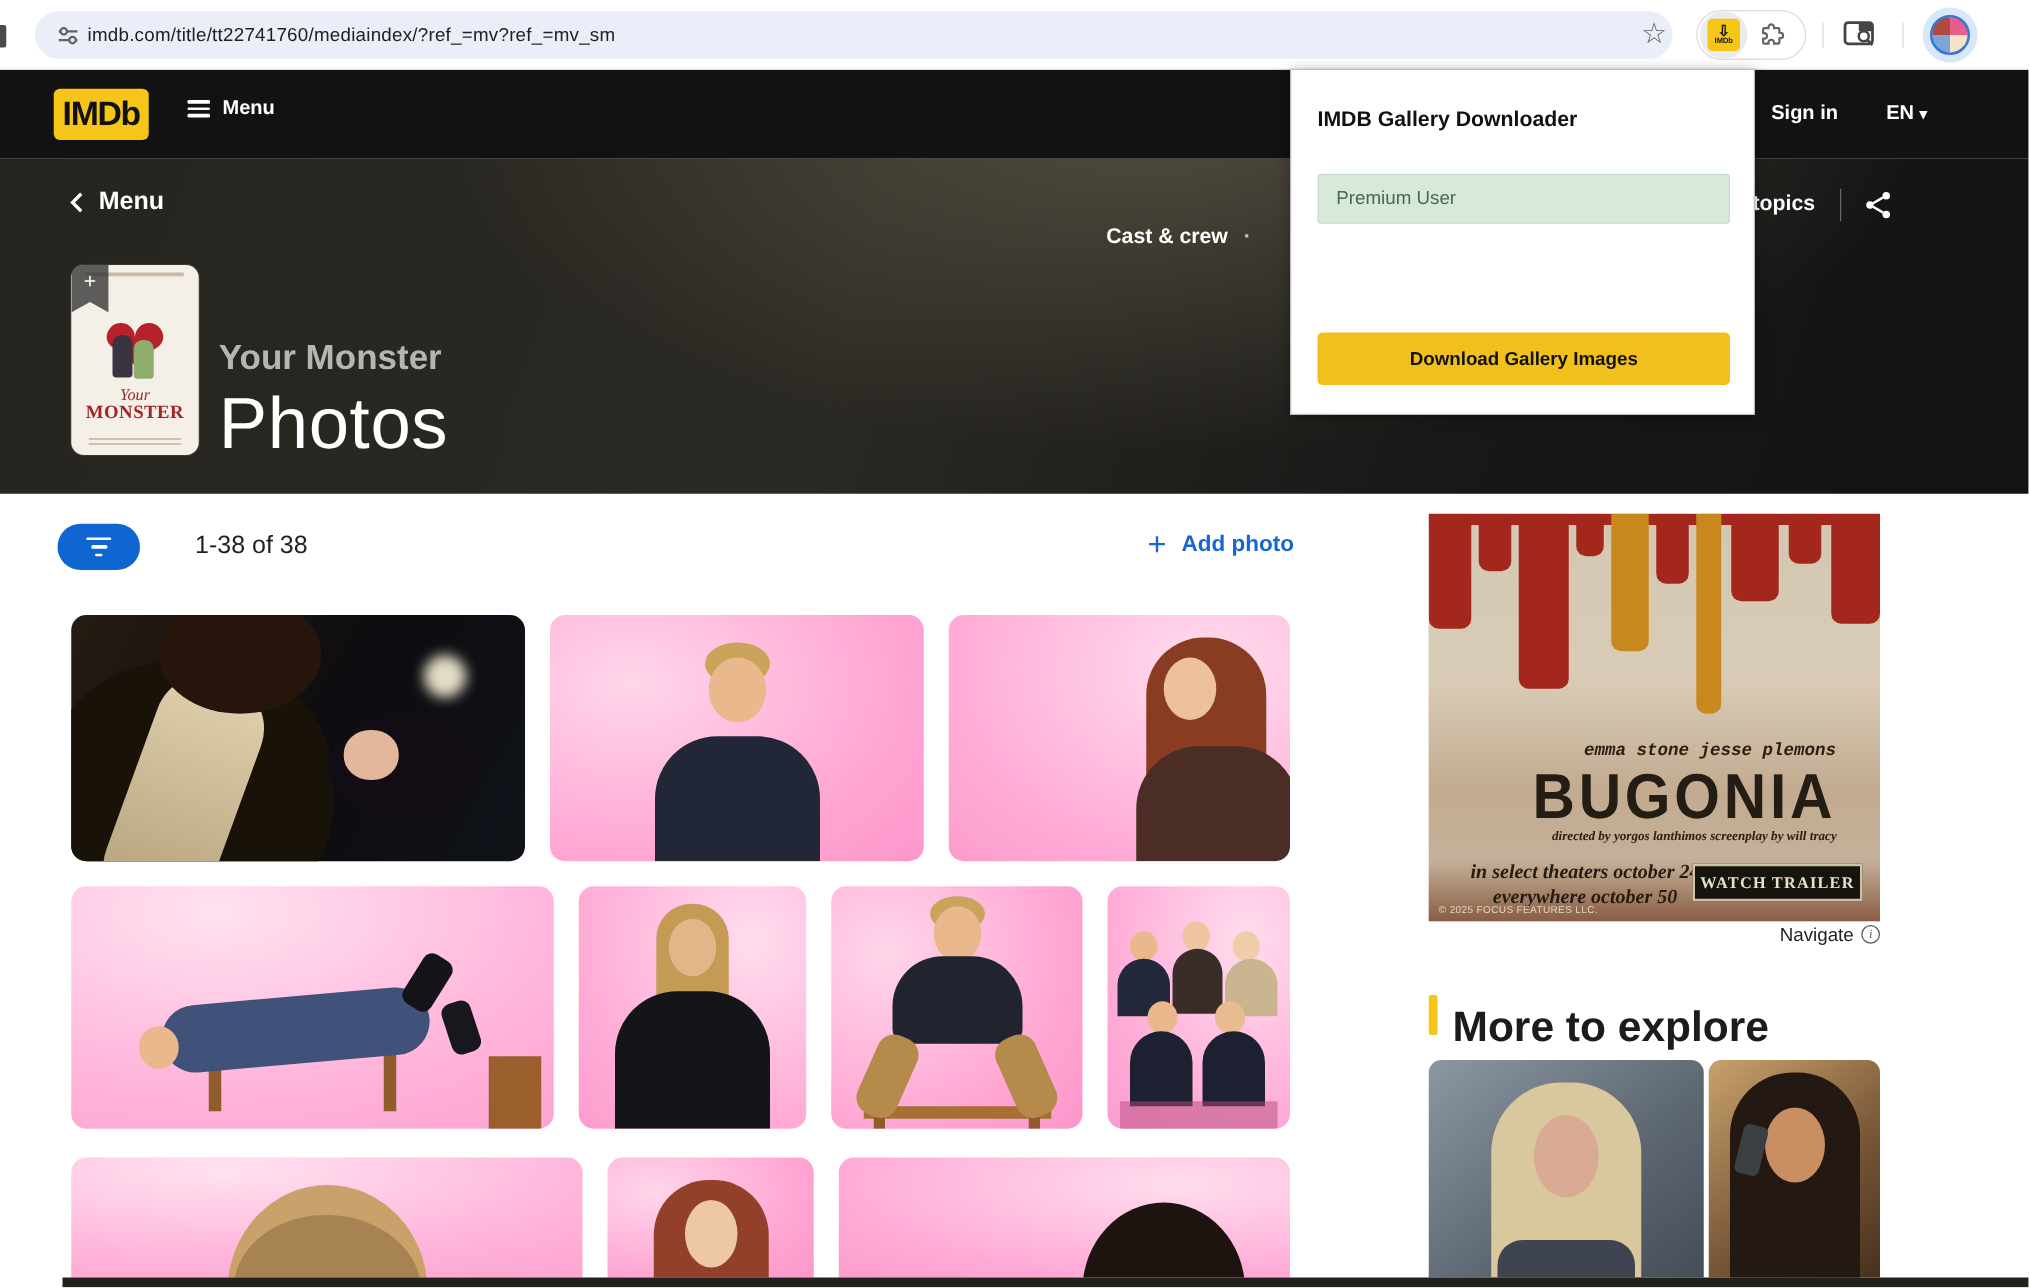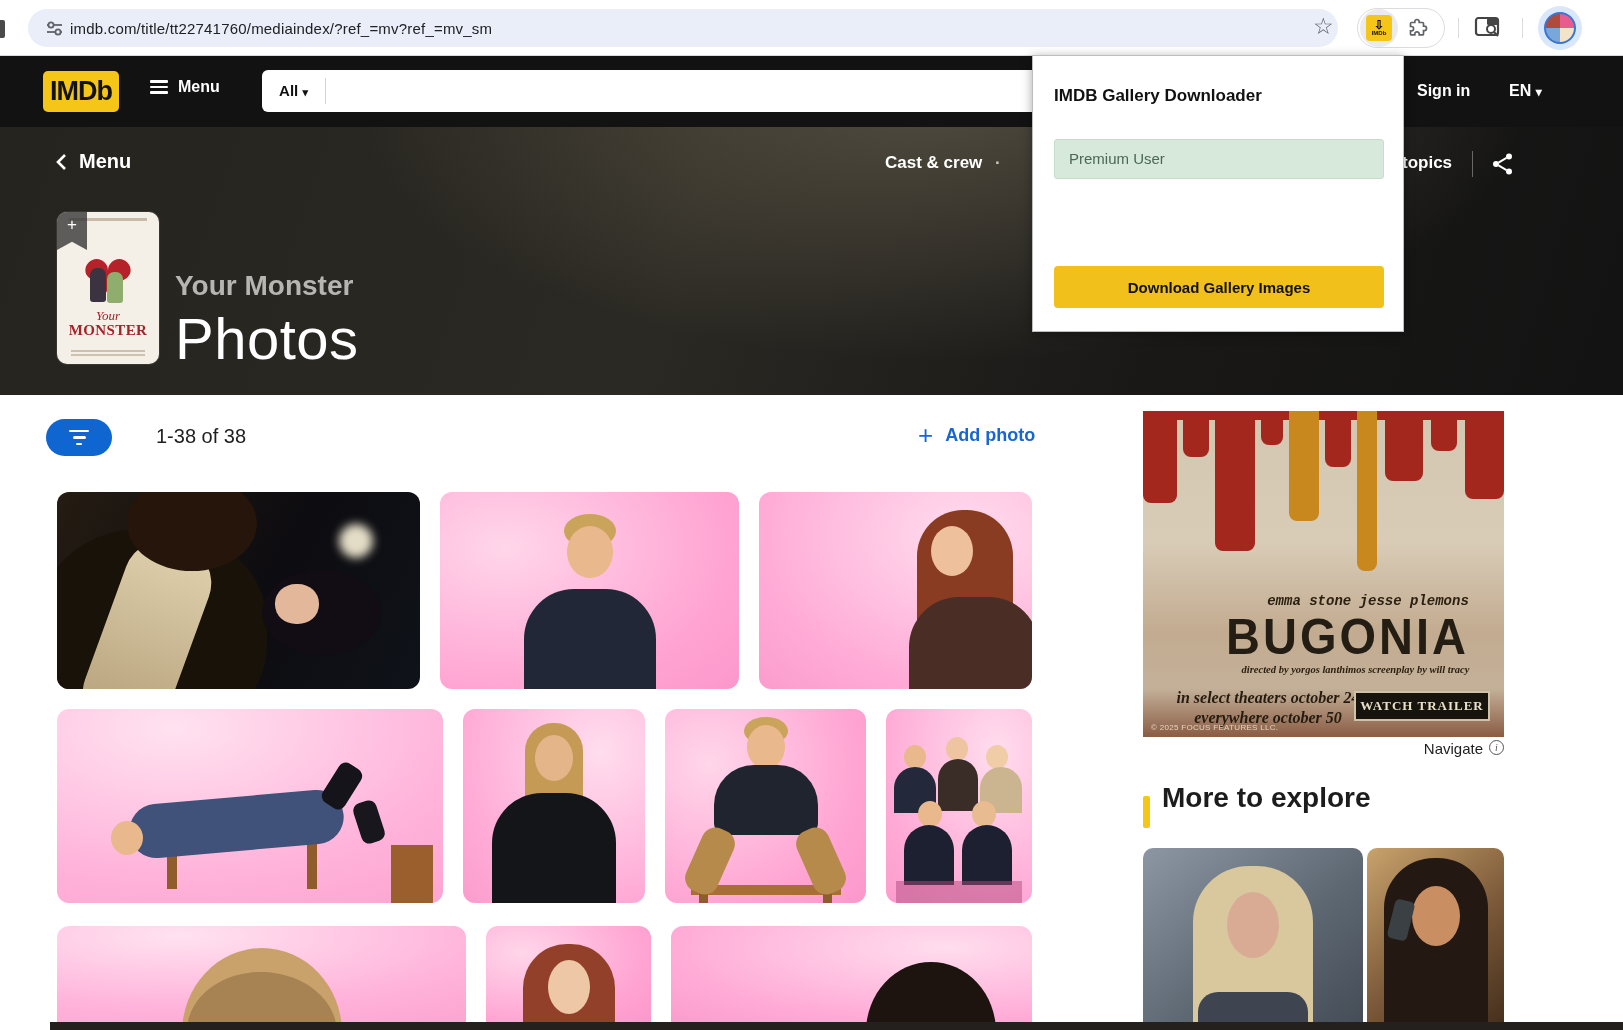--- a/index.html
+++ b/index.html
@@ -75,21 +75,21 @@
   .drip.orange { background:#c9881e; }
   .ad-stars { position:absolute; left:95px; top:182px; width:260px; text-align:center; font-family:Liberation Mono, monospace; font-style:italic; font-weight:bold; font-size:14px; color:#2b2012; }
   .ad-title { position:absolute; left:48px; top:198px; width:313px; text-align:center; font-weight:bold; font-size:47px; letter-spacing:3px; color:#241d13; transform:scaleY(1.08); }
   .ad-credits { position:absolute; left:70px; top:253px; width:285px; text-align:center; font-family:"Liberation Serif", serif; font-style:italic; font-weight:bold; font-size:10.5px; color:#2b2012; }
   .ad-release { position:absolute; left:10px; top:277px; width:230px; text-align:center; font-family:"Liberation Serif", serif; font-style:italic; font-weight:bold; font-size:16px; line-height:20px; color:#241c10; }
   .ad-cta { position:absolute; right:14px; top:280px; width:136px; height:30px; background:#17130d; border:2px solid #cfc2a8; color:#e9e0ca; font-family:"Liberation Serif", serif; font-weight:bold; font-size:13px; letter-spacing:1px; display:flex; align-items:center; justify-content:center; cursor:pointer; }
   .ad-copy { position:absolute; left:8px; bottom:5px; font-size:8px; color:#efe6d2; opacity:.85; letter-spacing:.3px; }
   .sponsored { position:absolute; top:740px; left:1143px; width:340px; text-align:right; font-size:15px; color:#1f1f1f; }
   .info-dot { position:absolute; left:1489px; top:740px; width:15px; height:15px; border:1.4px solid #555; border-radius:50%; font-size:10px; line-height:13px; text-align:center; color:#555; font-family:"Liberation Serif", serif; font-style:italic; }
   .more-bar { position:absolute; left:1143px; top:796px; width:7px; height:32px; background:#f5c518; border-radius:2px; }
-  .more-title { position:absolute; left:1162px; top:782px; font-size:28px; font-weight:bold; color:#1c1c1c; }
+  .more-title { position:absolute; left:1162px; top:803px; font-size:34px; font-weight:bold; color:#1c1c1c; }
   .explore-img { position:absolute; top:848px; height:174px; border-radius:10px 10px 0 0; overflow:hidden; cursor:pointer; }
 
   
   .popup { position:absolute; left:1032px; top:55px; width:372px; height:277px; background:#fff; z-index:60;
     box-shadow:0 2px 10px rgba(0,0,0,.35); border:1px solid #bdbdbd; }
   .popup-title { position:absolute; left:21px; top:30px; font-size:17px; font-weight:bold; color:#111; }
   .popup-status { position:absolute; left:21px; top:83px; width:330px; height:40px; background:#d7e9db; border:1px solid #c7ddcc; border-radius:3px; font-size:15px; color:#4c6757; line-height:38px; padding-left:14px; }
   .popup-para { position:absolute; left:21px; top:152px; width:336px; font-size:16.5px; line-height:21px; color:#2b74d3; }
   .popup-para a { color:#1153cc; text-decoration:underline; cursor:pointer; }
   .popup-btn { position:absolute; left:21px; top:210px; width:330px; height:42px; background:#f2c01b; border-radius:4px; font-size:15px; font-weight:bold; color:#111; display:flex; align-items:center; justify-content:center; cursor:pointer; }
@@ -140,42 +140,35 @@
   <div class="imdb-header">
     <div class="imdb-logo">IMDb</div>
     <div class="menu-btn">
       <span class="hamburger">
           <span></span>
           <span></span>
           <span></span>
         </span>
       <span>Menu</span>
     </div>
-    <div class="search-shell">
-      <div class="scope">
-        <span>All</span>
-        <span style="font-size:11px;">▾</span>
-      </div>
-      <div style="flex:1;height:100%;"></div>
-    </div>
     <div class="hdr-right" style="left:1417px;">Sign in</div>
     <div class="hdr-right" style="left:1509px;">
       <span>EN</span>
       <span style="font-size:12px;">▾</span>
     </div>
   </div>
 
   <div class="hero">
     <div class="back-link">
       <svg width="12" height="18" viewBox="0 0 12 18">
           <polyline points="10 2 3 9 10 16" fill="none" stroke="#fff" stroke-width="2.6"></polyline>
         </svg>
       <span>Menu</span>
     </div>
-    <div class="subnav-item" style="left:885px;">
+    <div class="subnav-item" style="left:885px;margin-top:26px;">
       <span>Cast &amp; crew</span>
       <span style="opacity:.7;margin-left:8px;">·</span>
     </div>
     <div class="subnav-item" style="left:1402px;">topics</div>
     <div class="hero-vdiv"></div>
     <svg class="abs" style="left:1490px;top:24px;" width="26" height="26" viewBox="0 0 26 26">
       <circle cx="19" cy="5.5" r="3" fill="#fff"></circle>
         <circle cx="6" cy="13" r="3" fill="#fff"></circle>
         <circle cx="19" cy="20.5" r="3" fill="#fff"></circle>
       <line x1="8.5" y1="11.6" x2="16.5" y2="6.9" stroke="#fff" stroke-width="2"></line>

